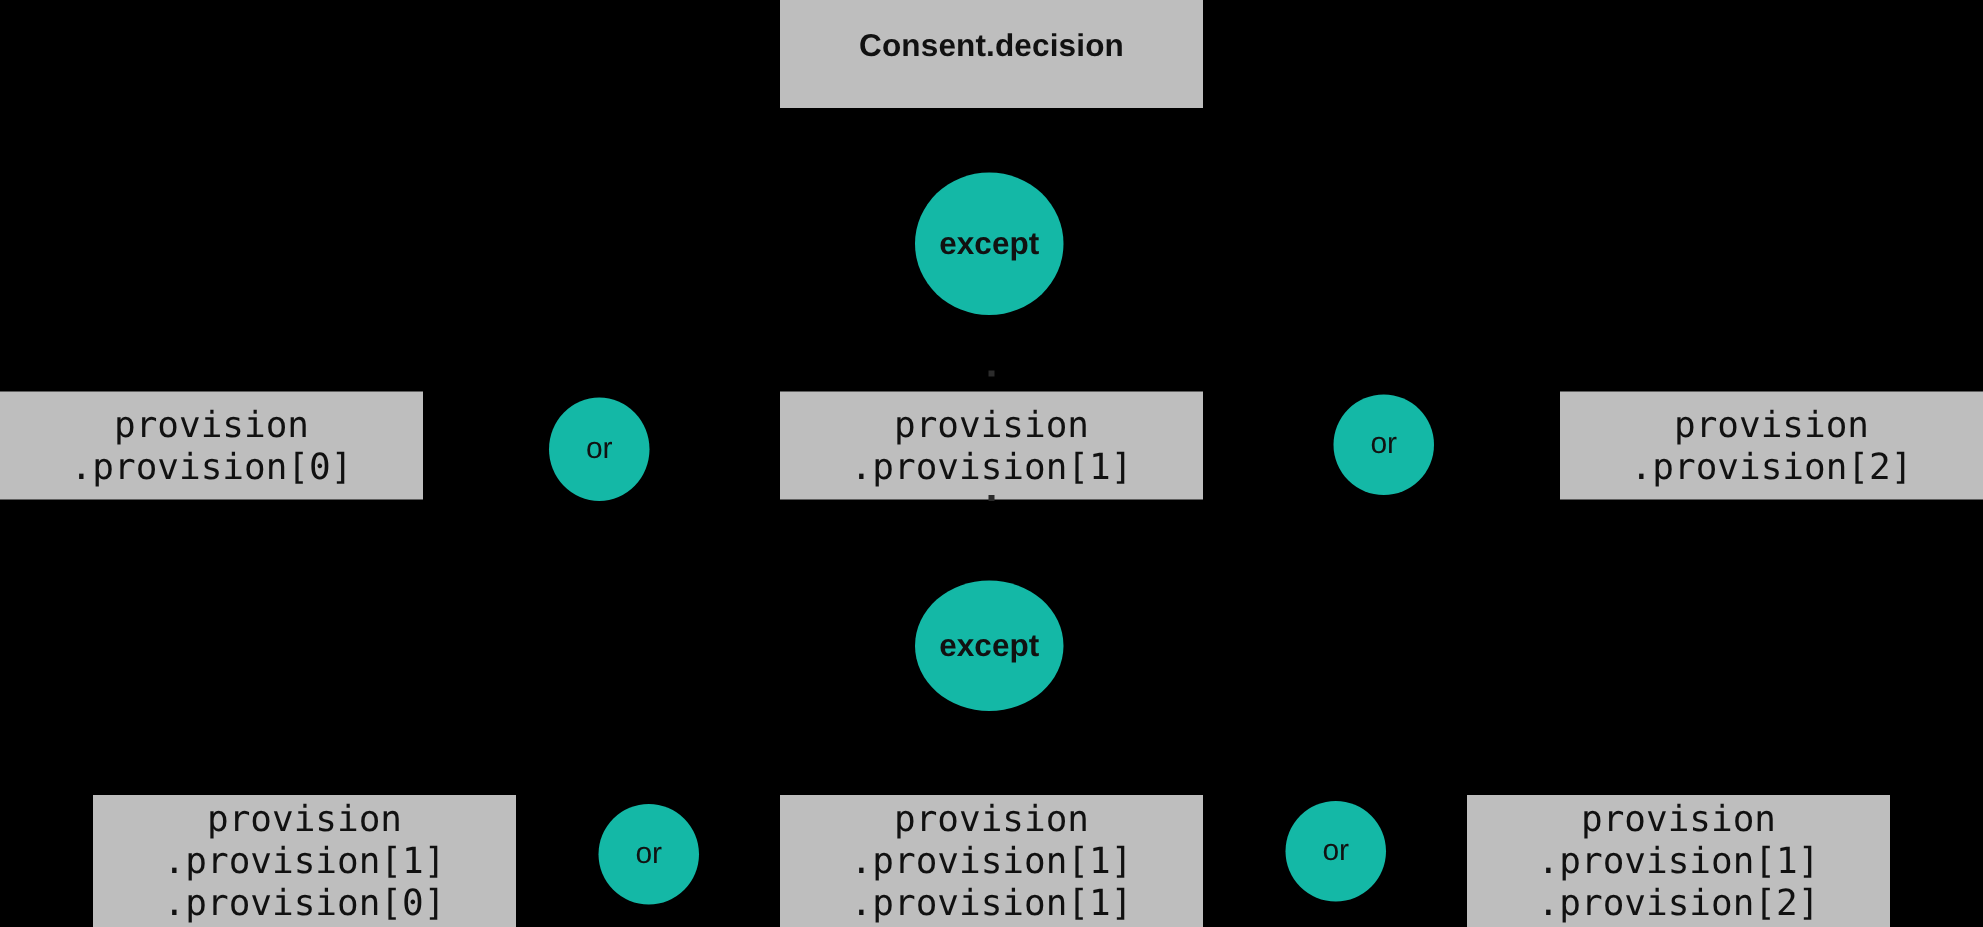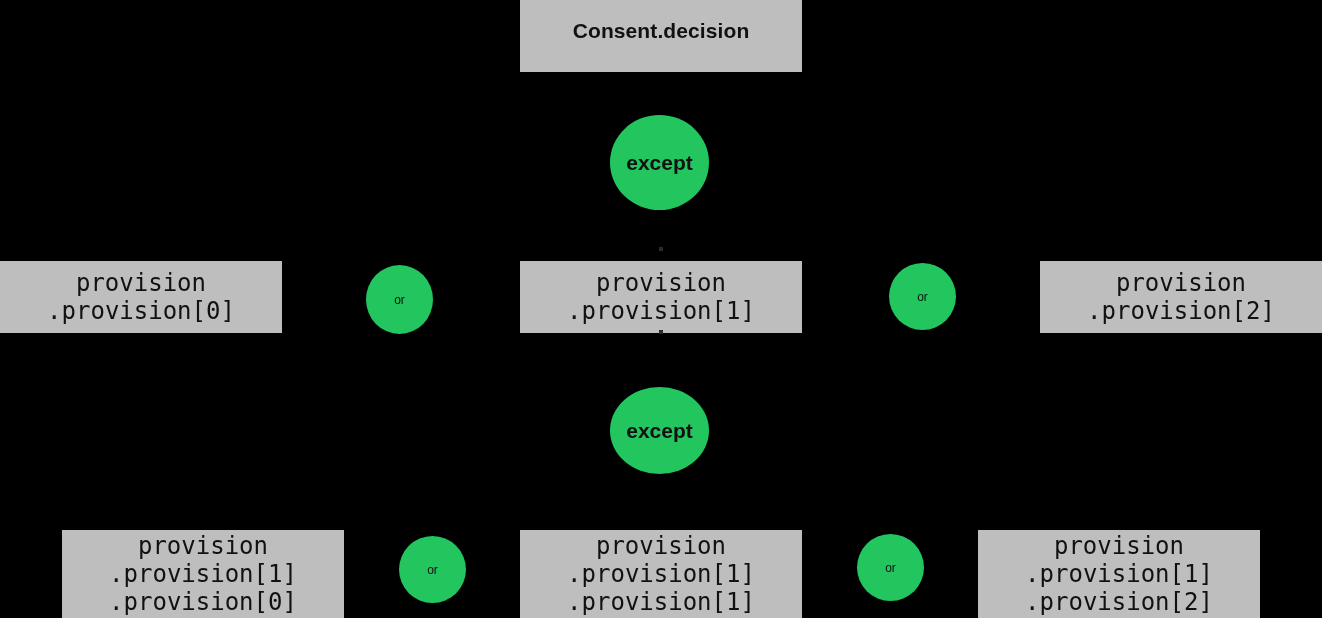--- a/index.html
+++ b/index.html
@@ -45,38 +45,38 @@
     font-family: "Liberation Sans", sans-serif;
     font-weight: bold;
     font-size: 21px;
     line-height: 26px;
     letter-spacing: 0.1px;
   }
 
   
   .node-circle {
     position: absolute;
-    background: #22c55e;
+    background: #14b8a6;
     color: #111111;
     border-radius: 50%;
     display: flex;
     align-items: center;
     justify-content: center;
     box-sizing: border-box;
     text-align: center;
   }
   .op-except {
     font-family: "Liberation Sans", sans-serif;
     font-weight: bold;
     font-size: 21px;
   }
   .op-or {
     font-family: "Liberation Sans", sans-serif;
     font-weight: normal;
-    font-size: 12px;
+    font-size: 20px;
   }
 
   
   .edge-dot {
     position: absolute;
     background: #2b2b2b;
     width: 4px;
     height: 4px;
   }
 </style>

